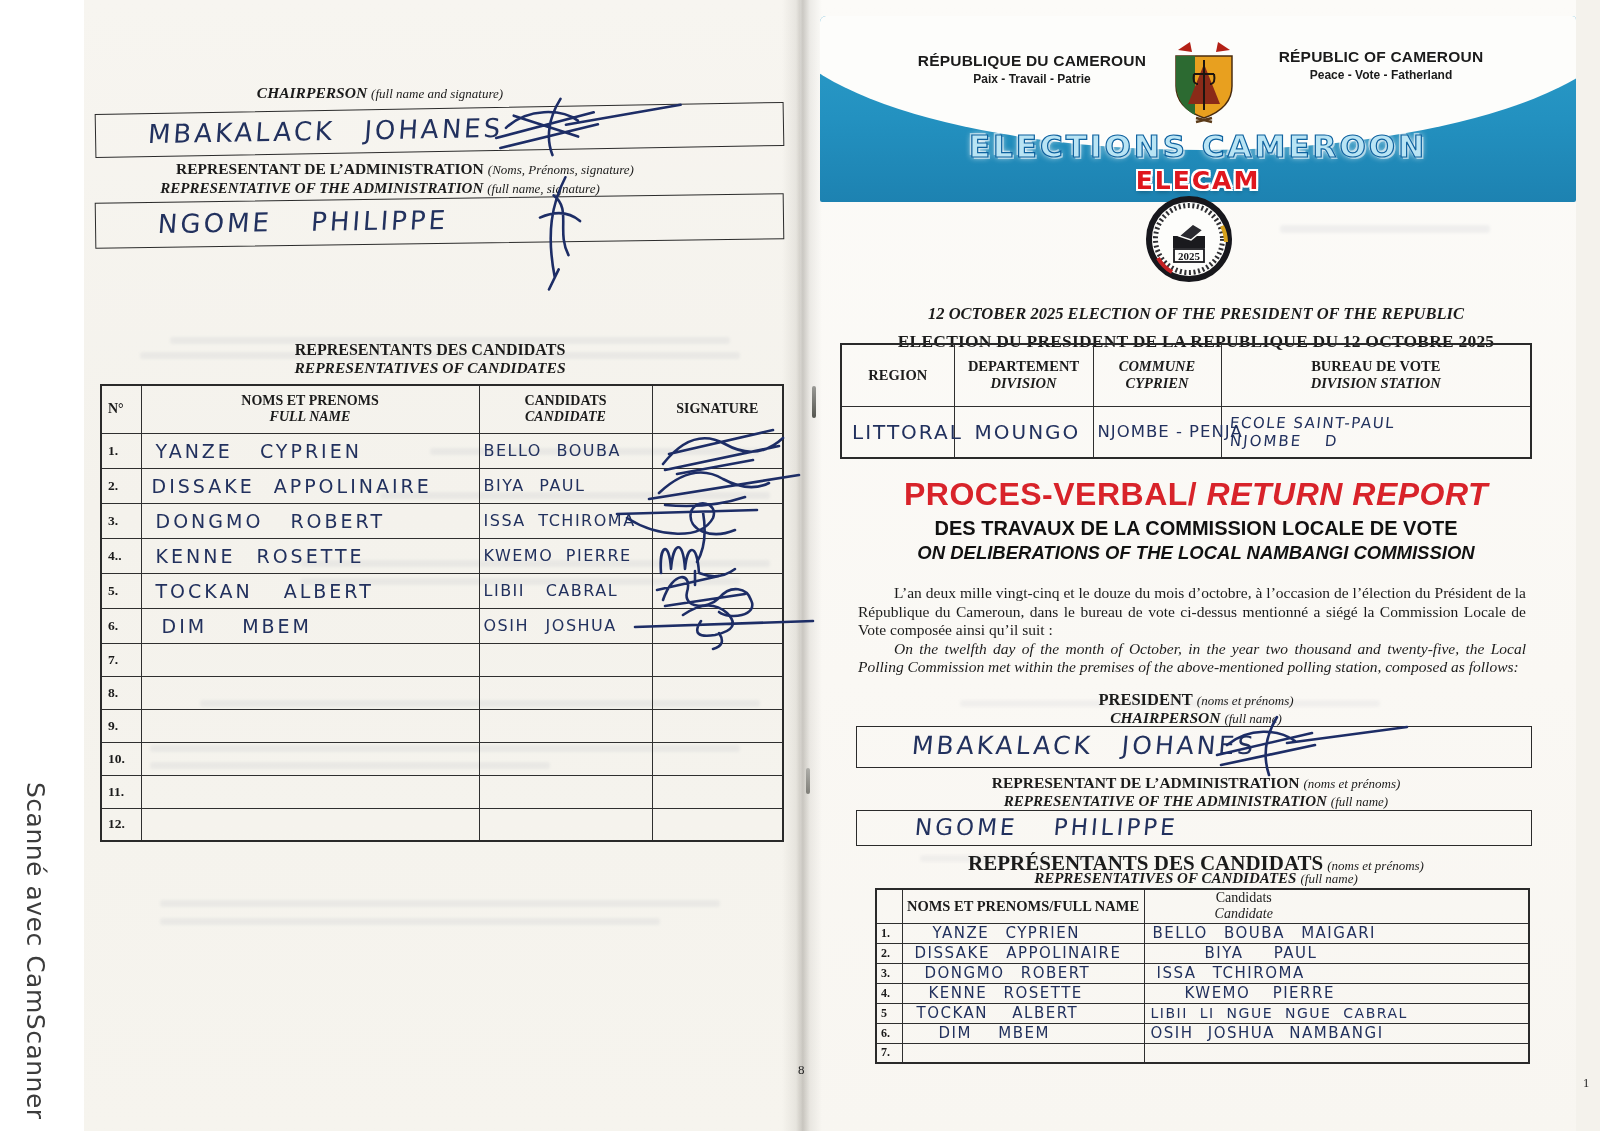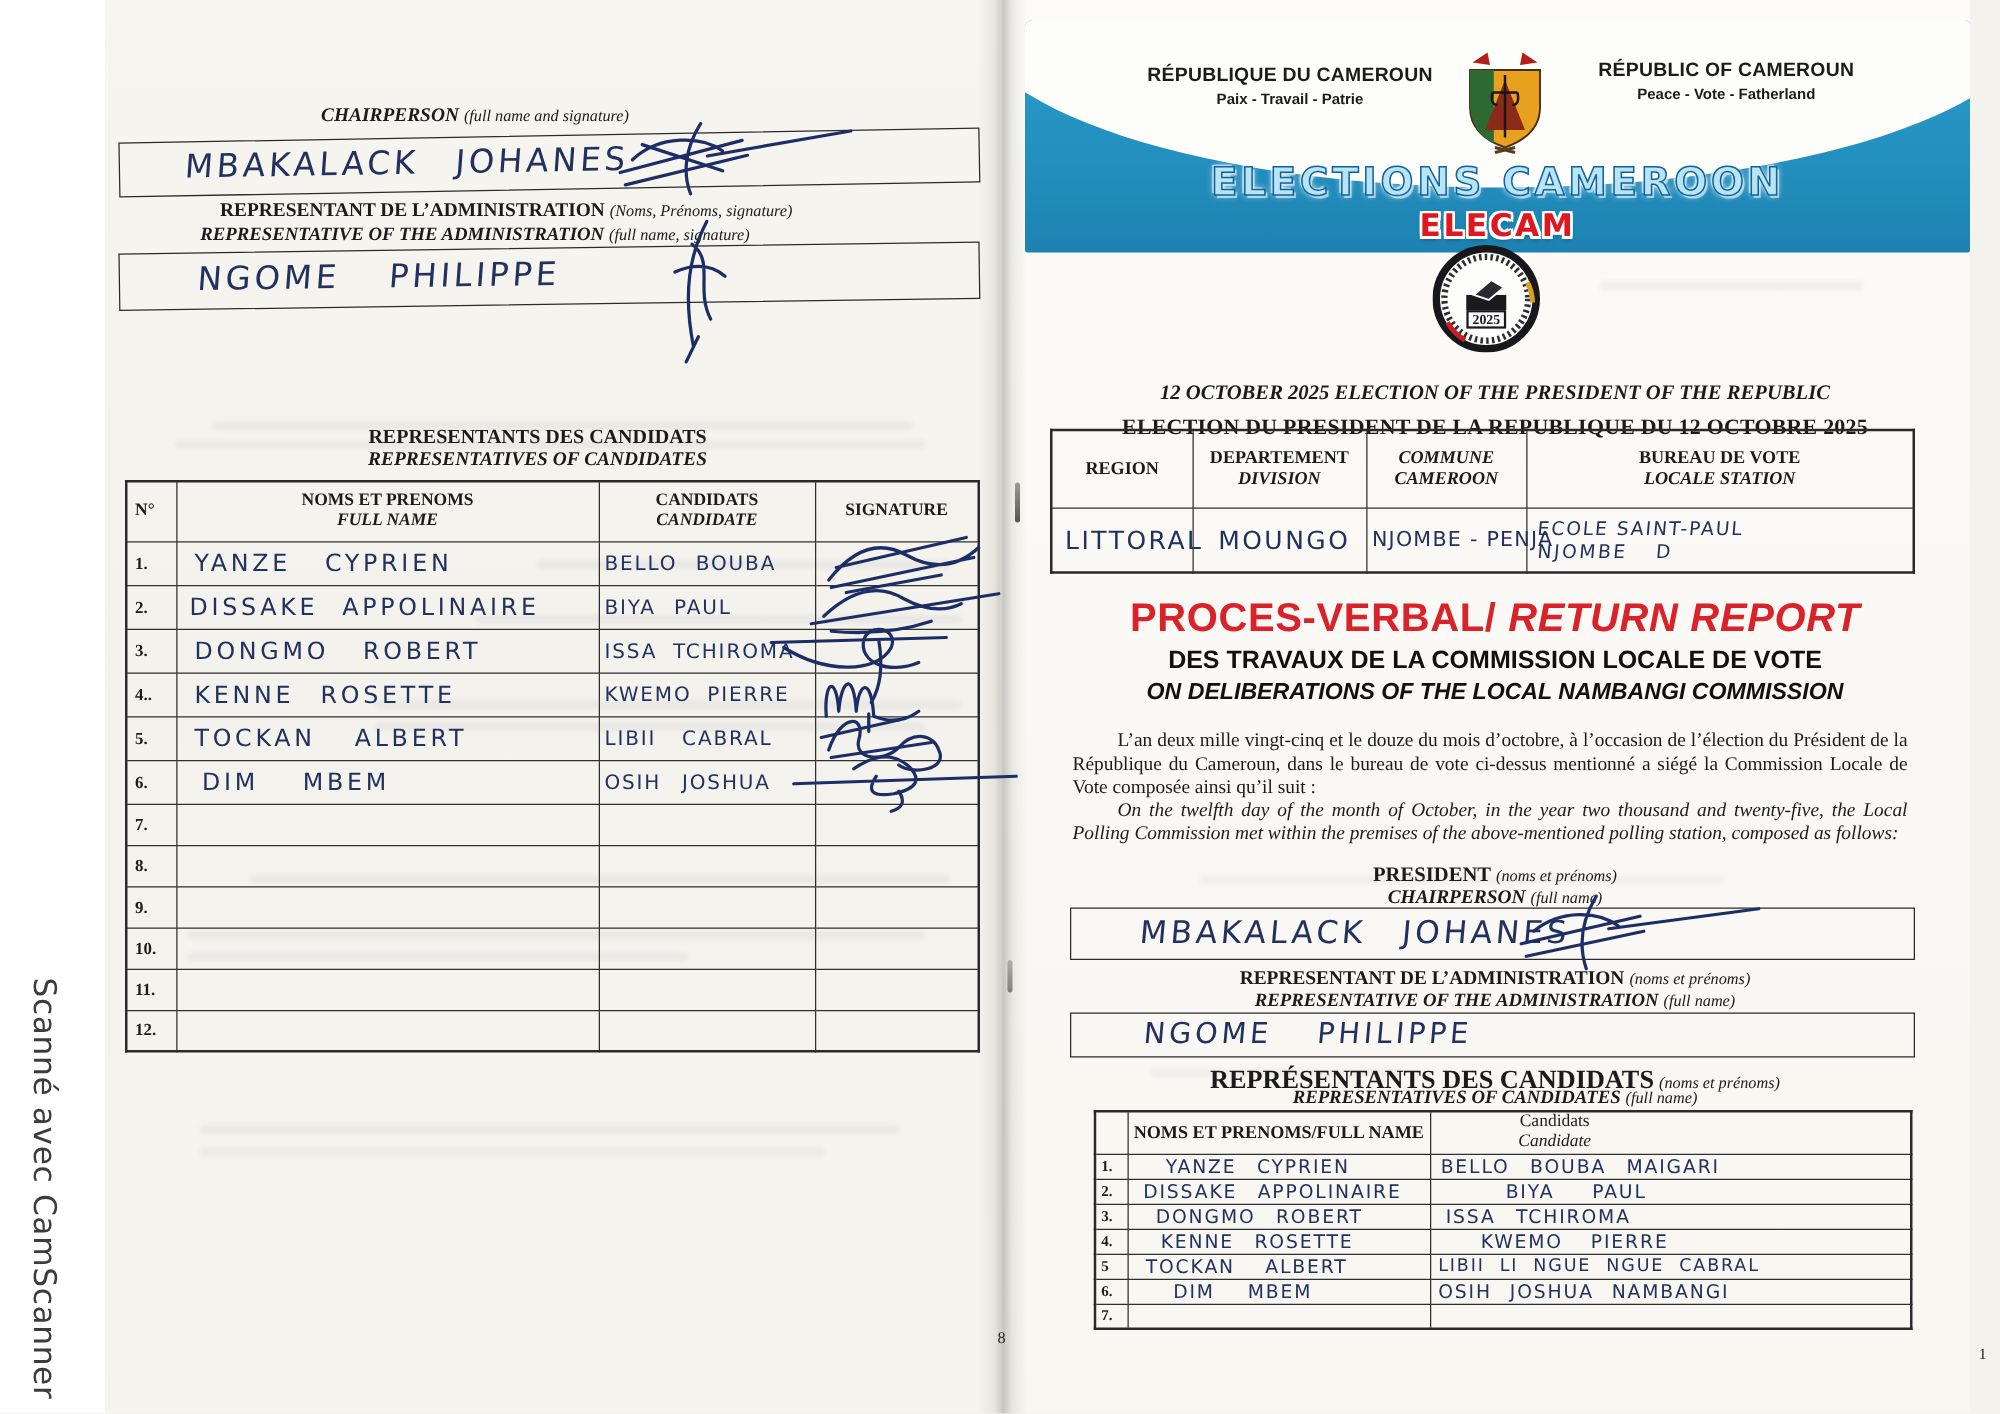--- a/index.html
+++ b/index.html
@@ -307,25 +307,25 @@
       </colgroup>
     <tbody>
         <tr style="height:62px;">
       <td class="loc-h">REGION</td>
       <td class="loc-h">
         <div>DEPARTEMENT</div>
             <div class="en">DIVISION</div>
       </td>
       <td class="loc-h">
         <div style="font-style:italic;">COMMUNE</div>
-            <div class="en">CAMEROON</div>
+            <div class="en">CYPRIEN</div>
       </td>
       <td class="loc-h">
         <div>BUREAU DE VOTE</div>
-            <div class="en">LOCALE STATION</div>
+            <div class="en">DIVISION STATION</div>
       </td>
     </tr>
     <tr style="height:52px;">
       <td><span class="hw-loc" style="font-size:20px;letter-spacing:2px;padding-left:10px;">LITTORAL</span></td>
       <td><span class="hw-loc" style="font-size:20px;letter-spacing:2px;padding-left:20px;">MOUNGO</span></td>
       <td><span class="hw-loc" style="font-size:16.5px;letter-spacing:1px;padding-left:4px;">NJOMBE - PENJA</span></td>
       <td>
         <div class="hw-loc" style="font-size:15px;letter-spacing:1.5px;padding-left:8px;">ECOLE SAINT-PAUL</div>
         <div class="hw-loc" style="font-size:15px;letter-spacing:2px;padding-left:8px;word-spacing:16px;">NJOMBE D</div>
       </td>

